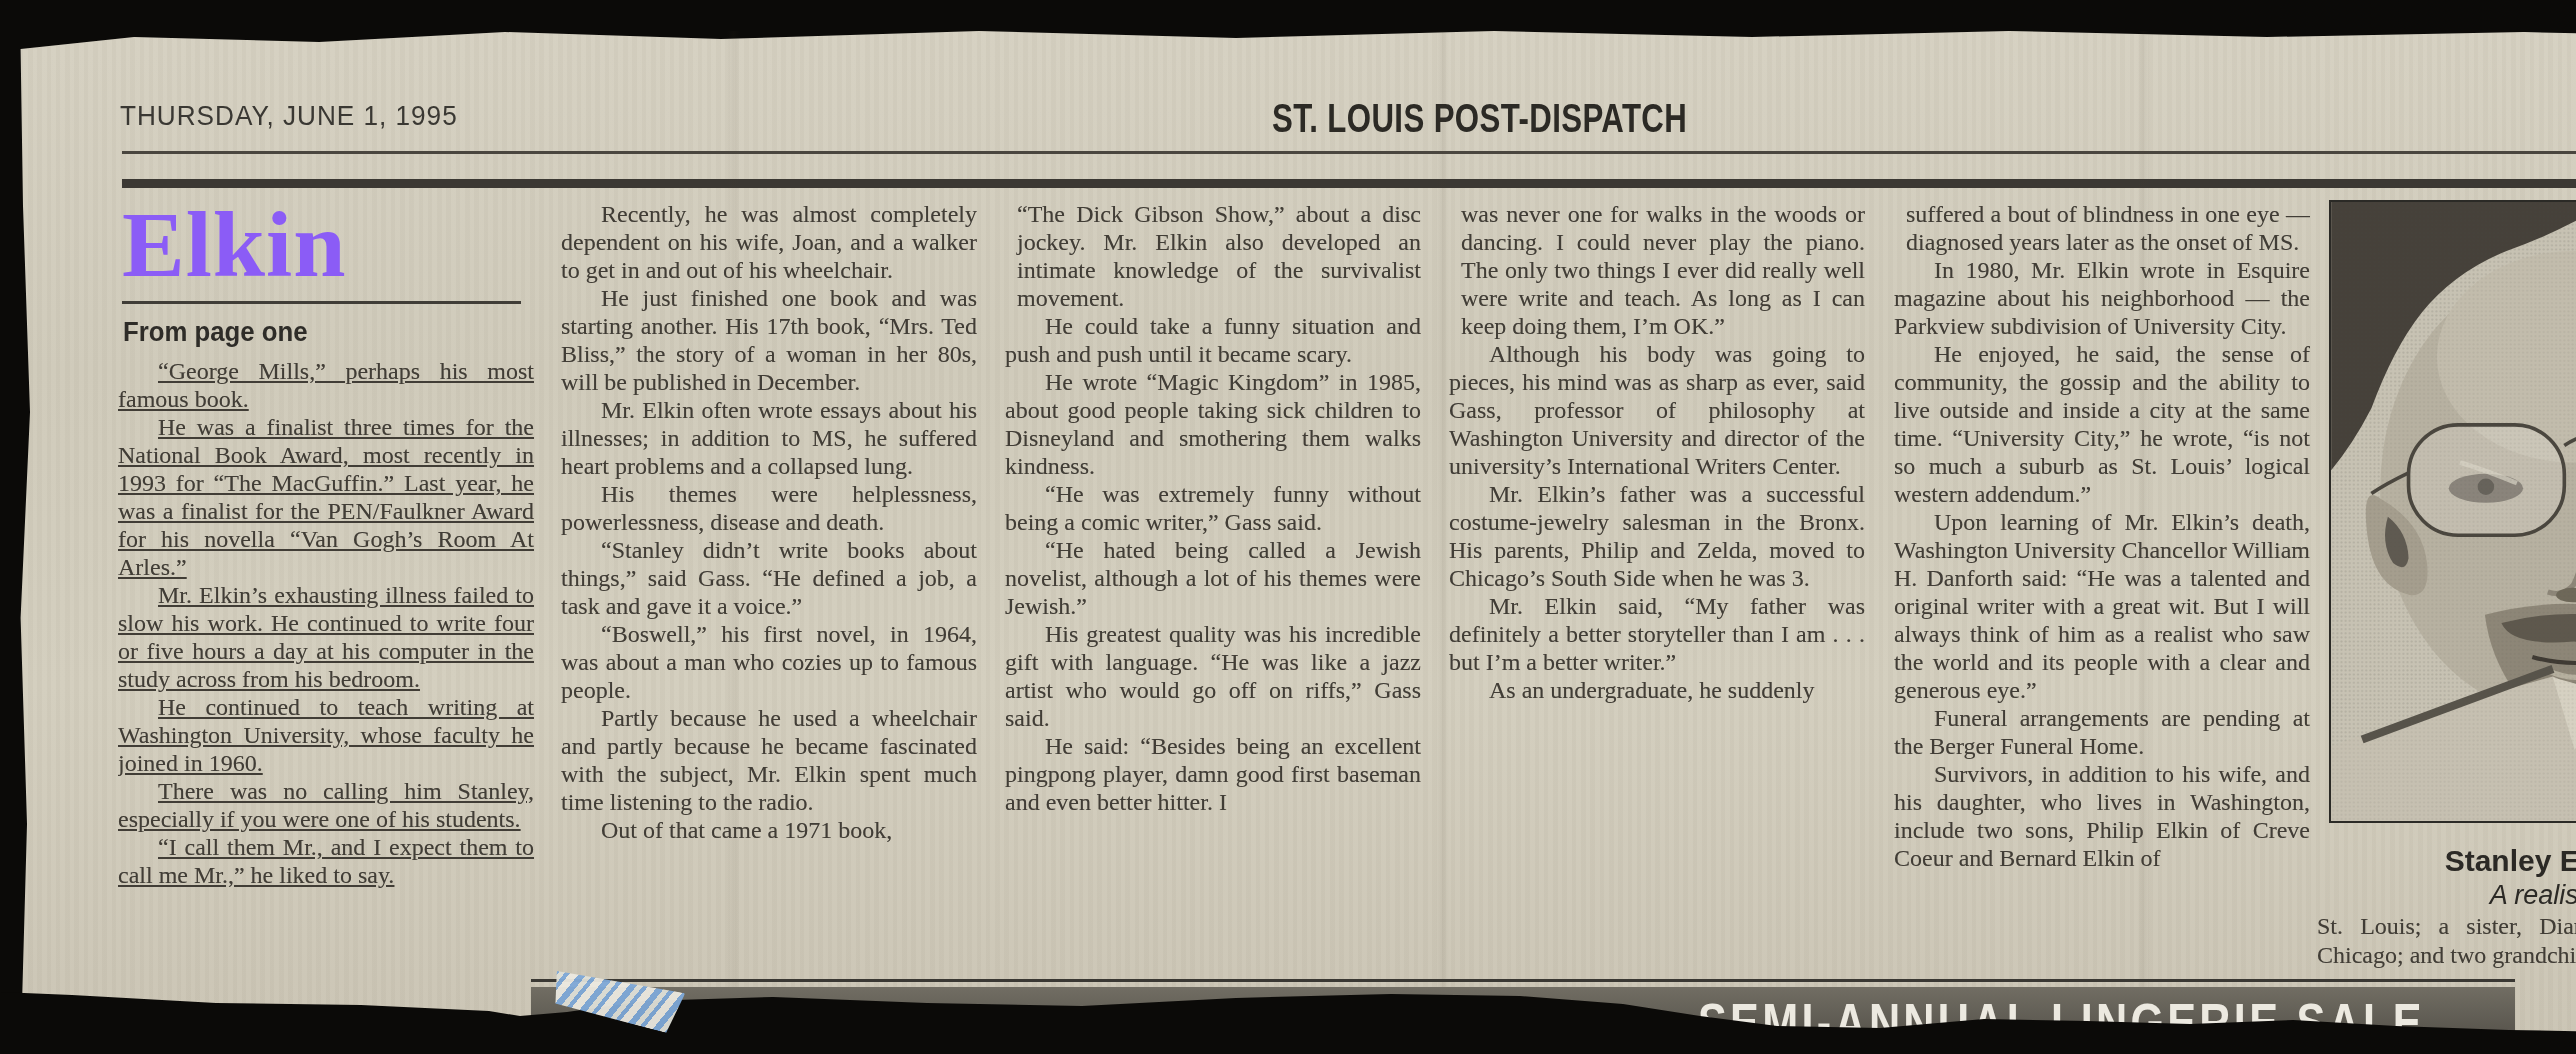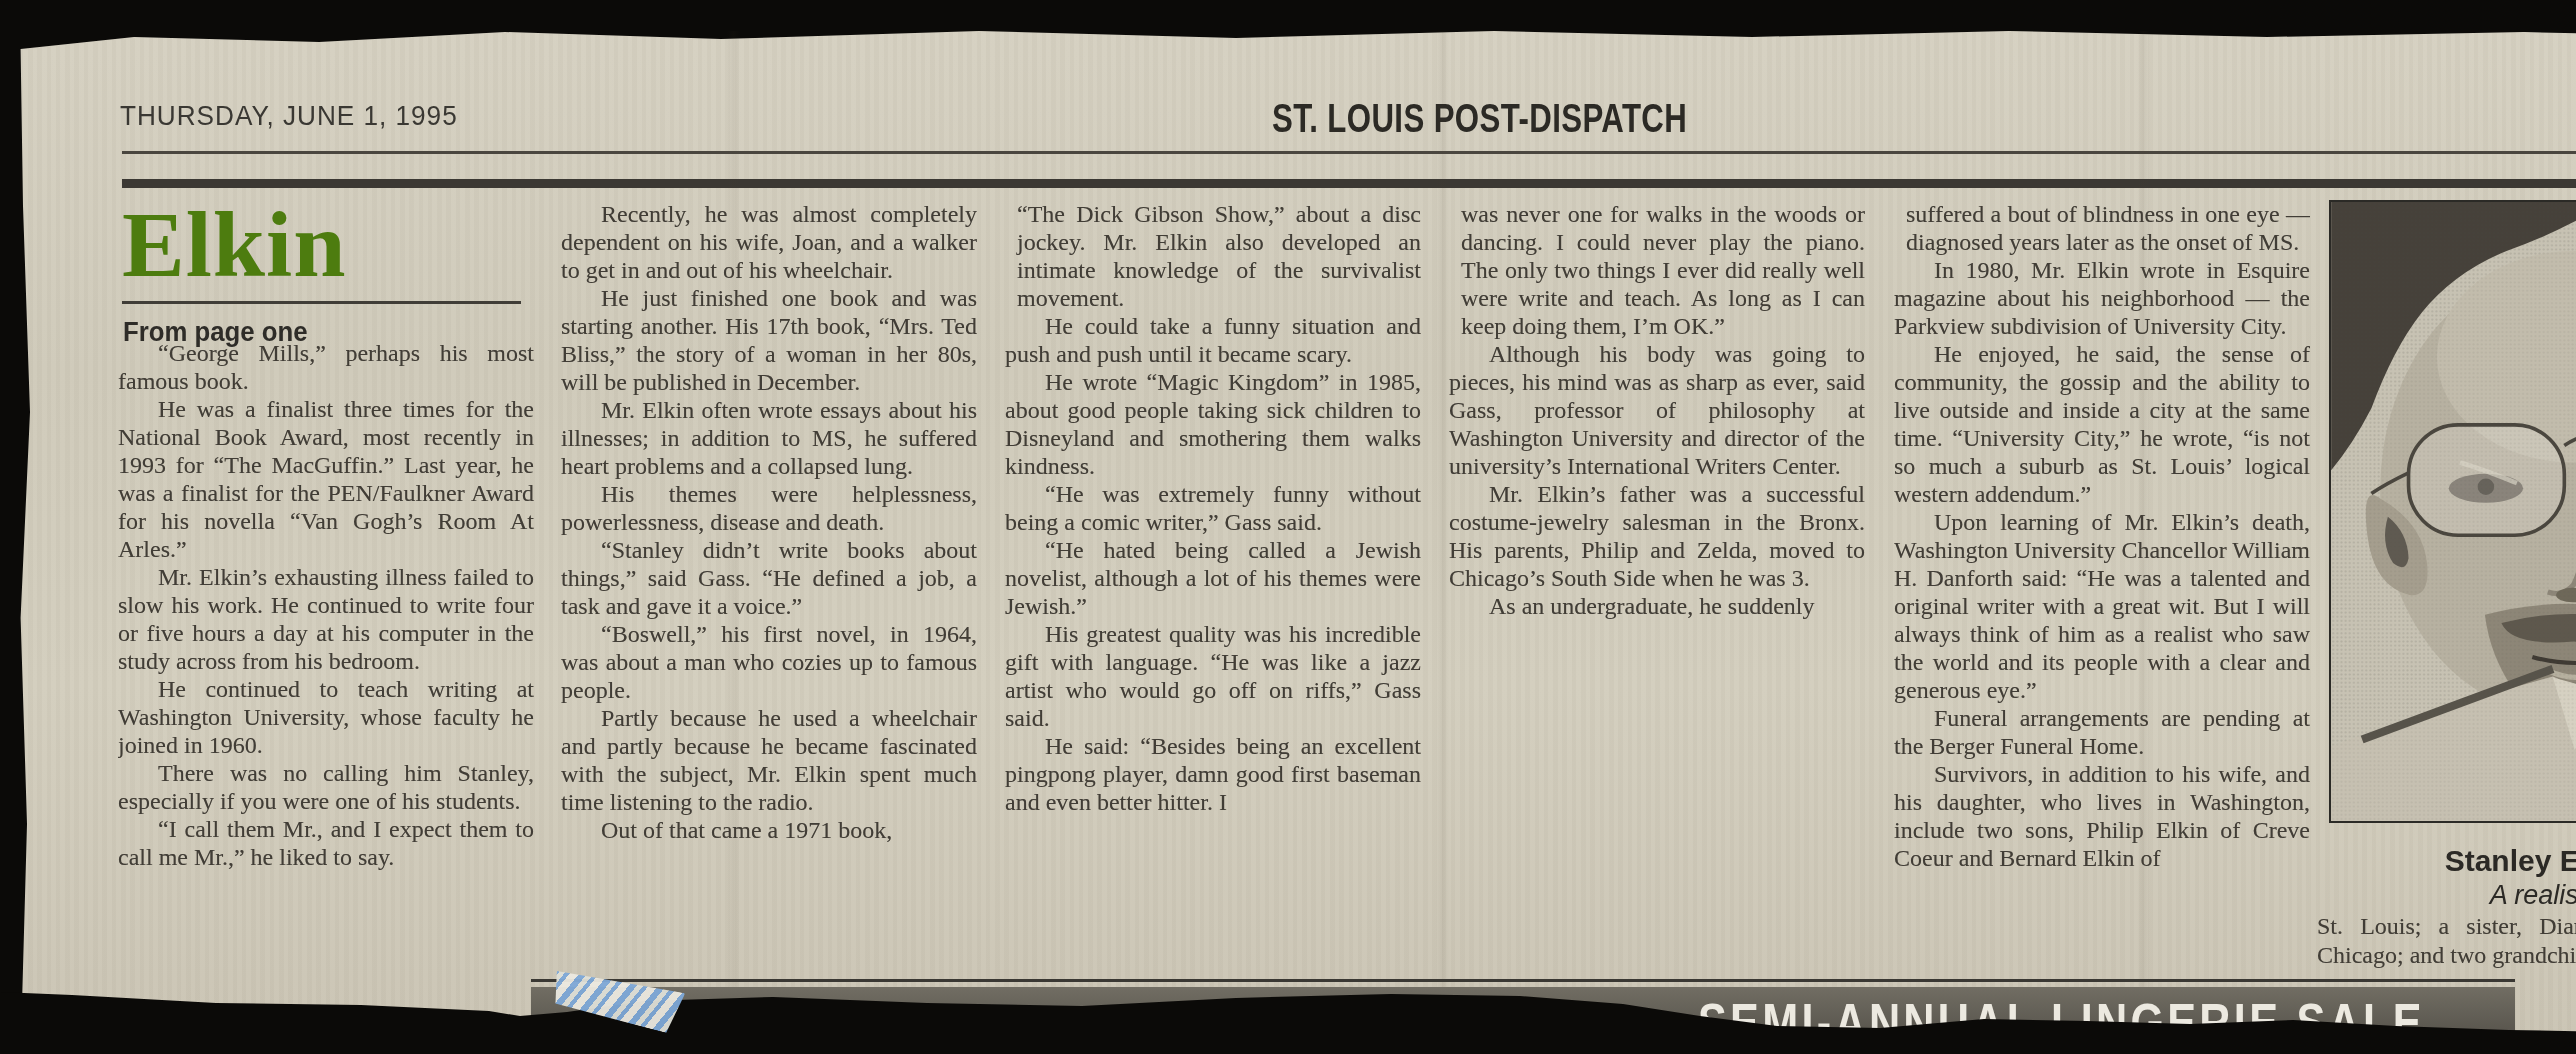--- a/index.html
+++ b/index.html
@@ -15,21 +15,21 @@
       2855px 1054px,20.6px 1054px,27px 824px,20.6px 618px,30px 412px,23px 206px);}
   .crease{position:absolute;top:31px;bottom:0;width:13.4px;z-index:8;
     background:linear-gradient(90deg,transparent,rgba(70,60,45,.07),transparent);}
   .hdr-date{position:absolute;left:120px;top:101px;font-family:"Liberation Sans",sans-serif;
     font-size:27px;letter-spacing:1px;color:#3a3833;transform:scaleX(.97);transform-origin:left;}
   .hdr-masthead{position:absolute;left:1272px;top:96px;font-family:"Liberation Sans",sans-serif;
     font-weight:bold;font-size:40px;letter-spacing:0.5px;color:#2c2a25;transform:scaleX(.78);transform-origin:left;}
   .rule-thin{position:absolute;left:122px;top:151px;width:2620px;height:2.6px;background:#4a463f;}
   .rule-thick{position:absolute;left:122px;top:179px;width:2622px;height:8.8px;background:#3b3833;}
   .headline{position:absolute;left:122px;top:190px;font-family:"Liberation Serif",serif;
-    font-weight:bold;font-size:94px;letter-spacing:1px;color:#4d7c0f;}
+    font-weight:bold;font-size:94px;letter-spacing:1px;color:#8b5cf6;}
   .headline-rule{position:absolute;left:122px;top:301px;width:399px;height:3.1px;background:#403d37;}
   .kicker{position:absolute;left:123px;top:316px;font-family:"Liberation Sans",sans-serif;
     font-weight:bold;font-size:28px;color:#2e2c28;transform:scaleX(.92);transform-origin:left;}
   .col{position:absolute;width:416px;overflow:hidden;color:#413d36;font-size:24px;line-height:28px;
     text-shadow:0 0 0.5px rgba(60,55,48,.35);}
   .para{margin:0;text-indent:40px;text-align:justify;}
   .para.noindent{text-indent:0;margin-left:12px;}
   .photo-frame{position:absolute;left:2329px;top:200px;width:413px;height:619px;
     border:2.6px solid #2b2a26;background:#c8c3b4;z-index:10;}
   .caption{position:absolute;left:2329px;top:844px;width:418px;text-align:center;
@@ -68,21 +68,21 @@
   <div class="hdr-date">THURSDAY, JUNE 1, 1995</div>
   <div class="hdr-masthead">ST. LOUIS POST-DISPATCH</div>
 
   <div class="rule-thin"></div>
   <div class="rule-thick"></div>
 
   <div class="headline">Elkin</div>
   <div class="headline-rule"></div>
   <div class="kicker">From page one</div>
 
-  <div class="col" style="left:118px;top:339px;height:626px;">
+  <div class="col" style="left:118px;top:357px;height:626px;text-decoration:underline;">
 
   <p class="para">“George Mills,” perhaps his most famous book.</p>
       <p class="para">He was a finalist three times for the National Book Award, most recently in 1993 for “The MacGuffin.” Last year, he was a finalist for the PEN/Faulkner Award for his novella “Van Gogh’s Room At Arles.”</p>
       <p class="para">Mr. Elkin’s exhausting illness failed to slow his work. He continued to write four or five hours a day at his computer in the study across from his bedroom.</p>
       <p class="para">He continued to teach writing at Washington University, whose faculty he joined in 1960.</p>
       <p class="para">There was no calling him Stanley, especially if you were one of his students.</p>
       <p class="para">“I call them Mr., and I expect them to call me Mr.,” he liked to say.</p>
     </div>
   <div class="col" style="left:561px;top:200px;height:786px;">
 
@@ -103,20 +103,21 @@
       <p class="para">“He was extremely funny without being a comic writer,” Gass said.</p>
       <p class="para">“He hated being called a Jewish novelist, although a lot of his themes were Jewish.”</p>
       <p class="para">His greatest quality was his incredible gift with language. “He was like a jazz artist who would go off on riffs,” Gass said.</p>
       <p class="para">He said: “Besides being an excellent pingpong player, damn good first baseman and even better hitter. I</p>
     </div>
   <div class="col" style="left:1449px;top:200px;height:786px;">
 
   <p class="para noindent">was never one for walks in the woods or dancing. I could never play the piano. The only two things I ever did really well were write and teach. As long as I can keep doing them, I’m OK.”</p>
       <p class="para">Although his body was going to pieces, his mind was as sharp as ever, said Gass, professor of philosophy at Washington University and director of the university’s International Writers Center.</p>
       <p class="para">Mr. Elkin’s father was a successful costume-jewelry salesman in the Bronx. His parents, Philip and Zelda, moved to Chicago’s South Side when he was 3.</p>
+      <p class="para">Mr. Elkin said, “My father was definitely a better storyteller than I am . . . but I’m a better writer.”</p>
       <p class="para">As an undergraduate, he suddenly</p>
     </div>
   <div class="col" style="left:1894px;top:200px;height:786px;">
 
   <p class="para noindent">suffered a bout of blindness in one eye — diagnosed years later as the onset of MS.</p>
       <p class="para">In 1980, Mr. Elkin wrote in Esquire magazine about his neighborhood — the Parkview subdivision of University City.</p>
       <p class="para">He enjoyed, he said, the sense of community, the gossip and the ability to live outside and inside a city at the same time. “University City,” he wrote, “is not so much a suburb as St. Louis’ logical western addendum.”</p>
       <p class="para">Upon learning of Mr. Elkin’s death, Washington University Chancellor William H. Danforth said: “He was a talented and original writer with a great wit. But I will always think of him as a realist who saw the world and its people with a clear and generous eye.”</p>
       <p class="para">Funeral arrangements are pending at the Berger Funeral Home.</p>
       <p class="para">Survivors, in addition to his wife, and his daughter, who lives in Washington, include two sons, Philip Elkin of Creve Coeur and Bernard Elkin of</p>

